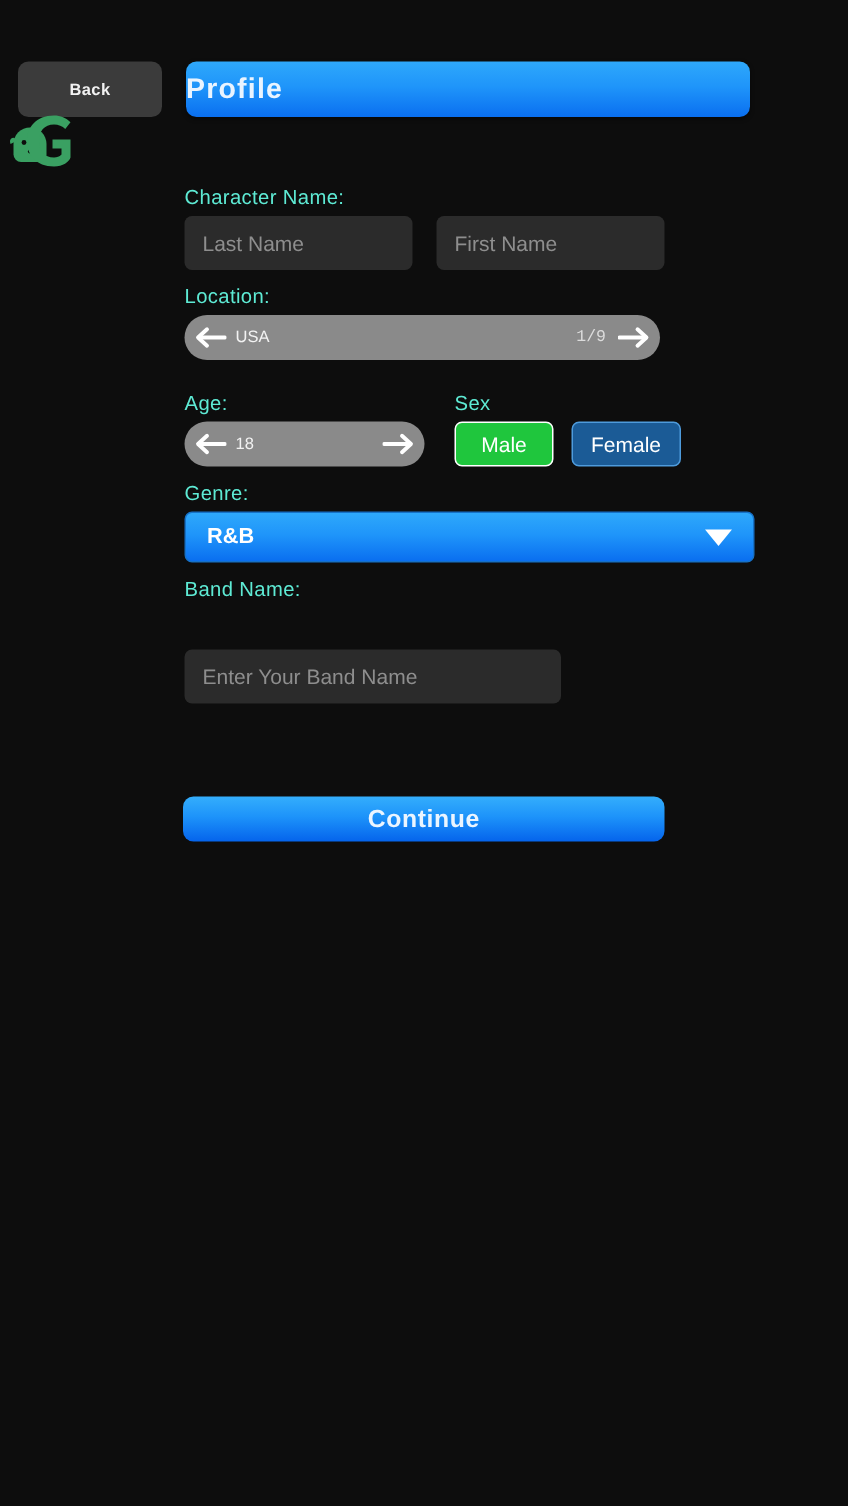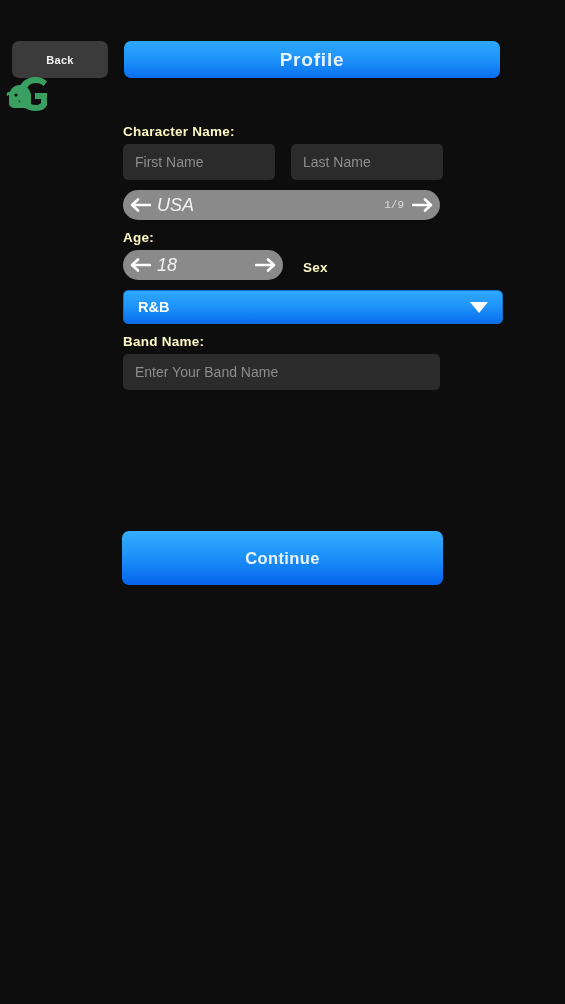--- a/index.html
+++ b/index.html
@@ -51,42 +51,41 @@
   .title-bar {
     position: absolute;
     left: 124px;
     top: 41px;
     width: 376px;
     height: 37px;
     border-radius: 7px;
     background: linear-gradient(to bottom, #2ea8fb 0%, #1f95fa 45%, #0a6ff0 100%);
     display: flex;
     align-items: center;
-    justify-content: center;
     box-shadow: 0 1px 3px rgba(0,0,0,0.5);
   }
   .title-bar-text {
     color: #e9f4ff;
     font-size: 19px;
     font-weight: 600;
     letter-spacing: 0.8px;
   }
 
   
   .form {
     position: absolute;
     left: 123px;
     top: 124px;
     width: 320px;
   }
 
   .field-label {
-    color: #fef9c3;
+    color: #5eead4;
     font-size: 13.5px;
-    font-weight: 700;
+    font-weight: 400;
     letter-spacing: 0.25px;
     margin-bottom: 5px;
     display: block;
   }
 
   .row { margin-bottom: 10px; }
 
   
   .name-row {
     display: flex;
@@ -99,21 +98,21 @@
     border-radius: 5px;
     color: #e8e8e8;
     font-family: "Liberation Sans", "DejaVu Sans", sans-serif;
     font-size: 14px;
     padding: 0 12px;
     outline: none;
     width: 100%;
   }
   .text-input::placeholder { color: #8e8e8e; }
   .name-row .input-wrap { flex: 1; }
-  .band-input { width: 317px; }
+  .band-input { width: 251px; margin-top: 28px; }
 
   
   .stepper {
     position: relative;
     height: 30px;
     background: #8a8a8a;
     border-radius: 15px;
     display: flex;
     align-items: center;
     user-select: none;
@@ -130,24 +129,23 @@
     display: flex;
     align-items: center;
     justify-content: center;
     flex: 0 0 auto;
   }
   .arrow-btn svg { display: block; }
 
   .stepper-value {
     flex: 1;
     color: #f2f2f2;
-    font-size: 18px;
+    font-size: 11px;
     white-space: nowrap;
     overflow: hidden;
-    font-style: italic;
   }
   .stepper.wide .stepper-value { text-align: left; }
   .stepper.narrow .stepper-value { text-align: left; }
 
   .stepper-count {
     color: #dcdcdc;
     font-size: 11px;
     padding-right: 2px;
     flex: 0 0 auto;
     font-family: Liberation Mono, monospace;
@@ -210,21 +208,21 @@
     border-top: 11px solid #ffffff;
     margin-right: 14px;
   }
 
   
   .continue-button {
     position: absolute;
     left: 122px;
     top: 531px;
     width: 321px;
-    height: 54px;
+    height: 30px;
     border: none;
     border-radius: 7px;
     background: linear-gradient(to bottom, #34aefc 0%, #1d93fa 45%, #0564ec 100%);
     color: #ebf5ff;
     font-family: "Liberation Sans", "DejaVu Sans", sans-serif;
     font-size: 16.5px;
     font-weight: 600;
     letter-spacing: 0.4px;
     cursor: pointer;
   }
@@ -252,29 +250,30 @@
 <div class="title-bar">
   <span class="title-bar-text">Profile</span>
 </div>
 
 <div class="form">
 
   <div class="row">
     <span class="field-label">Character Name:</span>
     <div class="name-row">
       <div class="input-wrap">
+        <input class="text-input" type="text" placeholder="Last Name" value="" style="">
+      </div>
+      <div class="input-wrap">
         <input class="text-input" type="text" placeholder="First Name" value="" style="">
       </div>
-      <div class="input-wrap">
-        <input class="text-input" type="text" placeholder="Last Name" value="" style="">
-      </div>
-    </div>
-  </div>
-
-  <div class="row">
+    </div>
+  </div>
+
+  <div class="row">
+    <span class="field-label">Location:</span>
     <div class="stepper wide">
       <button class="arrow-btn">
         <svg width="22" height="16" viewBox="0 0 22 16">
           <path d="M21 8 H4" stroke="#ffffff" stroke-width="2.6" stroke-linecap="round" fill="none"></path>
           <path d="M9 2.5 L3 8 L9 13.5" stroke="#ffffff" stroke-width="2.6" stroke-linecap="round" stroke-linejoin="round" fill="none"></path>
         </svg>
       </button>
       <span class="stepper-value">USA</span>
       <span class="stepper-count">1/9</span>
       <button class="arrow-btn">
@@ -301,24 +300,33 @@
           <svg width="22" height="16" viewBox="0 0 22 16">
             <path d="M1 8 H18" stroke="#ffffff" stroke-width="2.6" stroke-linecap="round" fill="none"></path>
             <path d="M13 2.5 L19 8 L13 13.5" stroke="#ffffff" stroke-width="2.6" stroke-linecap="round" stroke-linejoin="round" fill="none"></path>
           </svg>
         </button>
       </div>
     </div>
 
     <div class="sex-block">
       <span class="field-label">Sex</span>
-    </div>
-  </div>
-
-  <div class="row">
+      <div class="sex-buttons">
+        <div class="sex-btn selected">
+          <span>Male</span>
+        </div>
+        <div class="sex-btn unselected">
+          <span>Female</span>
+        </div>
+      </div>
+    </div>
+  </div>
+
+  <div class="row">
+    <span class="field-label">Genre:</span>
     <div class="dropdown">
       <span class="dropdown-value">R&amp;B</span>
       <span class="caret"></span>
     </div>
   </div>
 
   <div class="row">
     <span class="field-label">Band Name:</span>
     <input class="text-input band-input" type="text" placeholder="Enter Your Band Name" value="" style="">
   </div>

